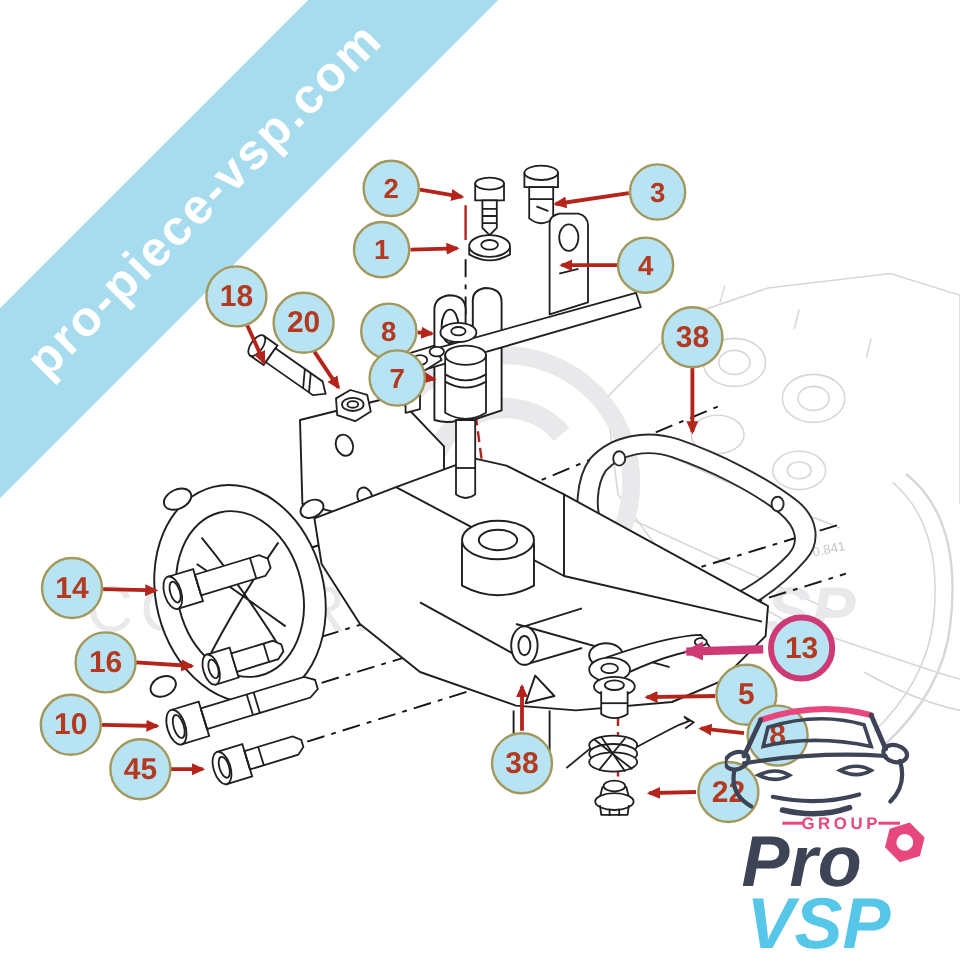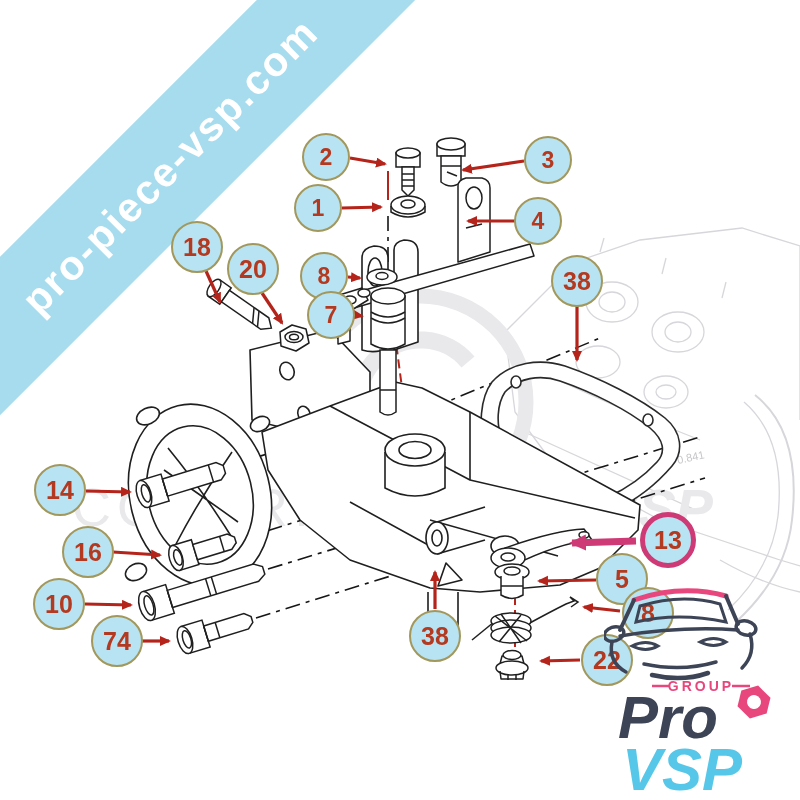--- a/index.html
+++ b/index.html
@@ -298,21 +298,21 @@
   <div class="co big" style="left:34px;top:464px">
       <span>14</span>
     </div>
   <div class="co big" style="left:62px;top:526px">
       <span>16</span>
     </div>
   <div class="co big" style="left:33px;top:578px">
       <span>10</span>
     </div>
   <div class="co big" style="left:91px;top:615px">
-      <span>74</span>
+      <span>45</span>
     </div>
   <div class="co big" style="left:409px;top:610px">
       <span>38</span>
     </div>
   <div class="co hl" style="left:640px;top:512px">
       <span>13</span>
     </div>
   <div class="co big" style="left:596px;top:553px">
       <span>5</span>
     </div>

